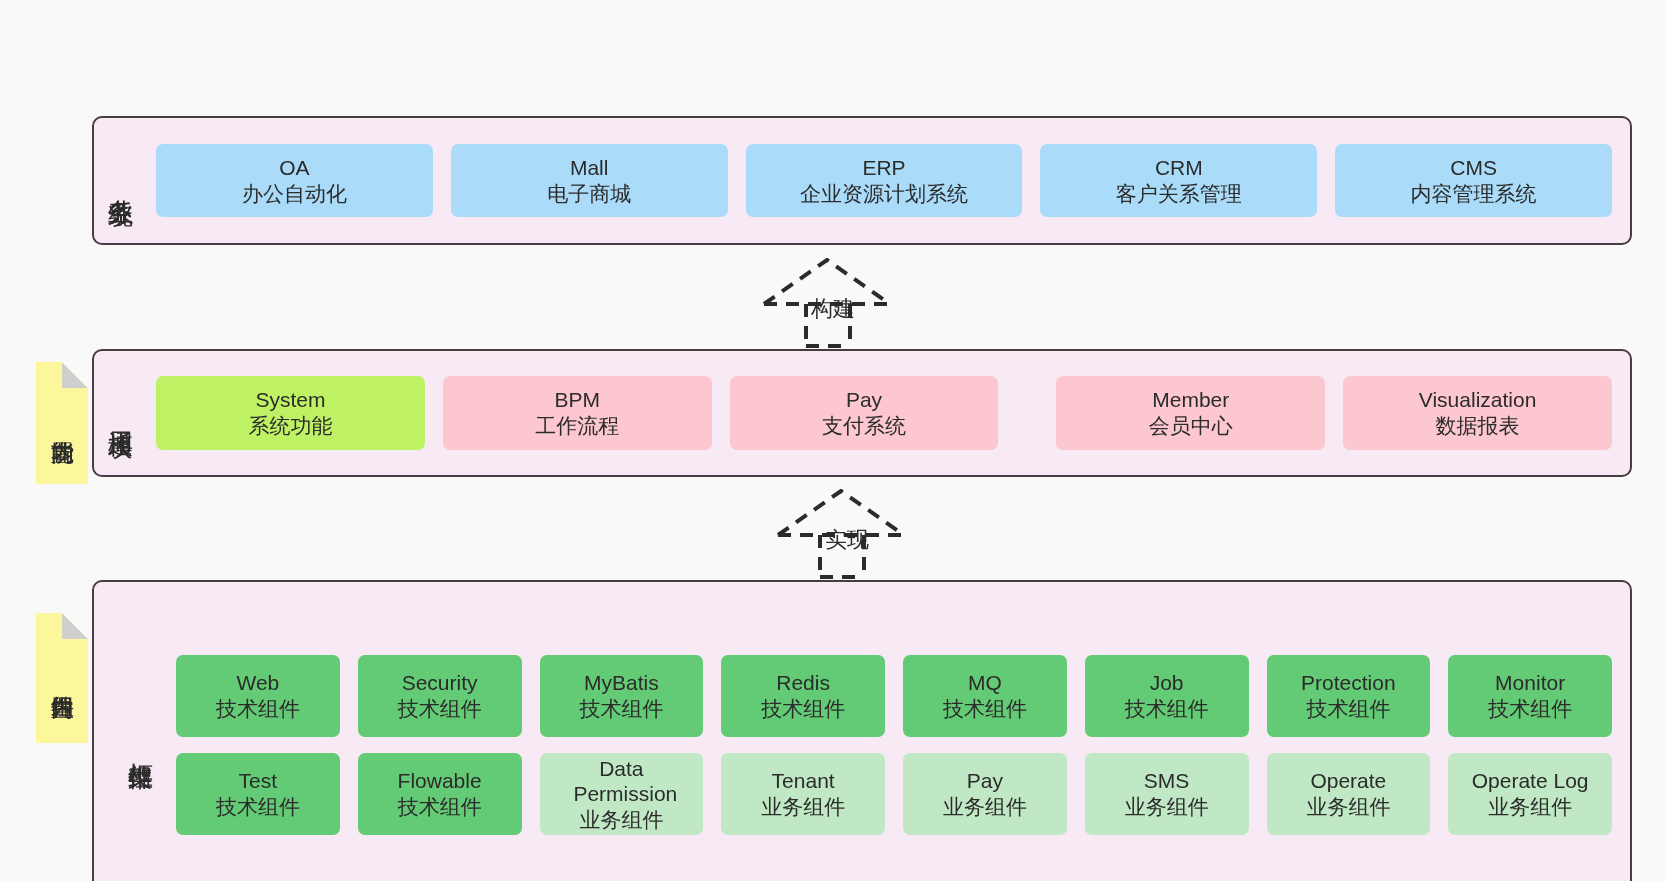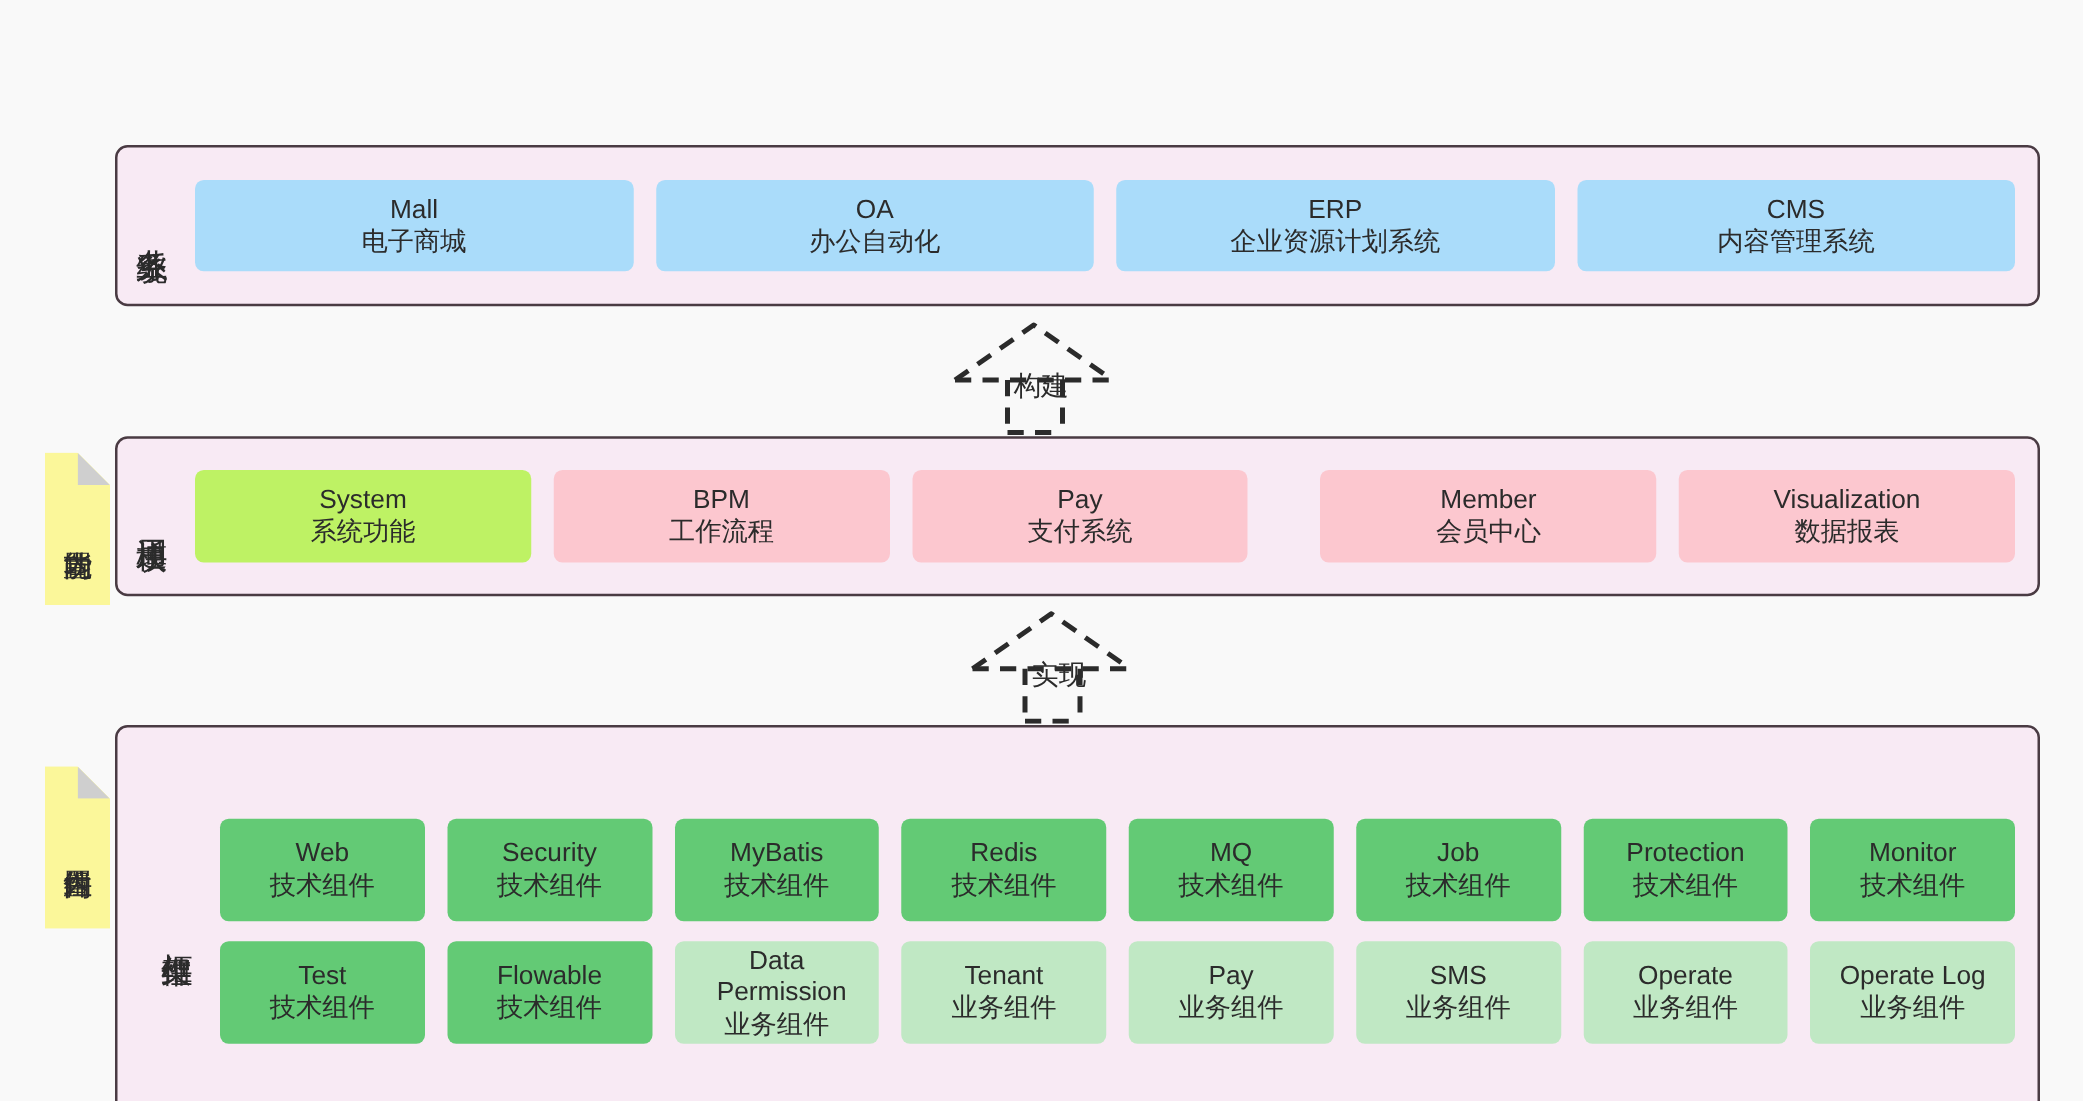--- a/index.html
+++ b/index.html
@@ -136,30 +136,34 @@
 </head>
 <body>
 
 <div id="canvas">
 
   <div class="layer-panel" id="layer-0" style="left:92px; top:116px; width:1540px; height:129px;">
     <div class="layer-title">业务系统</div>
     <div class="layer-body">
       <div class="cell-row">
         <div class="cell c-blue" style="height:73px;">
+          <span class="cell-en">OA</span>
+          <span class="cell-cn">办公自动化</span>
+        </div>
+        <div class="cell c-blue" style="height:73px;">
           <span class="cell-en">Mall</span>
           <span class="cell-cn">电子商城</span>
         </div>
         <div class="cell c-blue" style="height:73px;">
-          <span class="cell-en">OA</span>
-          <span class="cell-cn">办公自动化</span>
-        </div>
-        <div class="cell c-blue" style="height:73px;">
           <span class="cell-en">ERP</span>
           <span class="cell-cn">企业资源计划系统</span>
+        </div>
+        <div class="cell c-blue" style="height:73px;">
+          <span class="cell-en">CRM</span>
+          <span class="cell-cn">客户关系管理</span>
         </div>
         <div class="cell c-blue" style="height:73px;">
           <span class="cell-en">CMS</span>
           <span class="cell-cn">内容管理系统</span>
         </div>
       </div>
     </div>
   </div>
 
   <div class="gen-arrow" id="arrow-build" style="left:758px; top:258px; width:150px; height:90px;">

